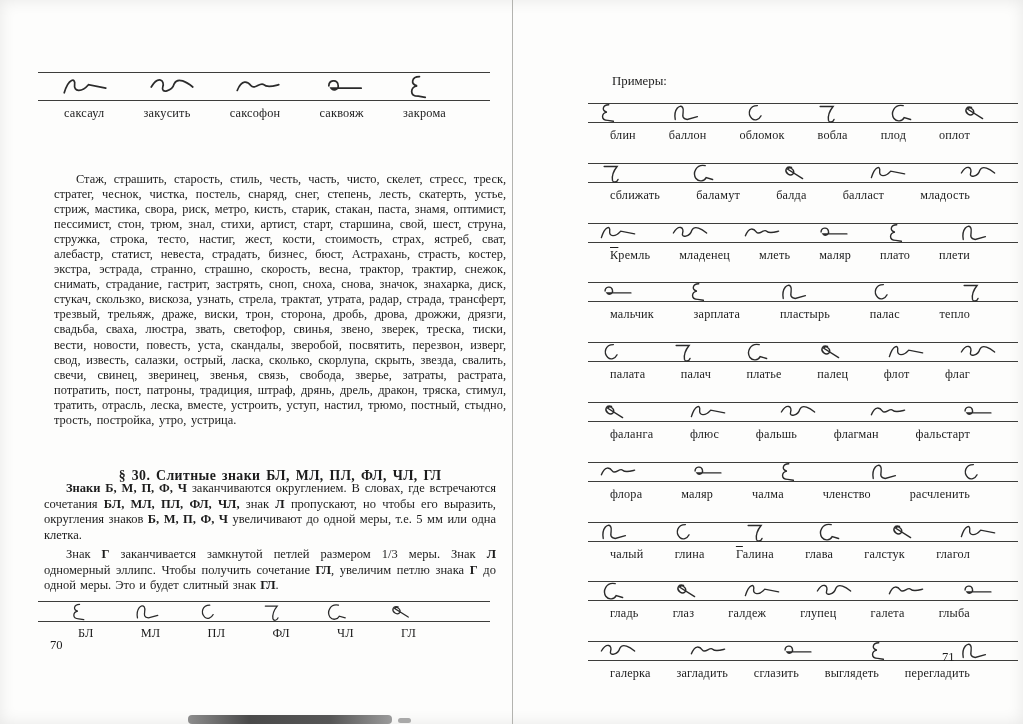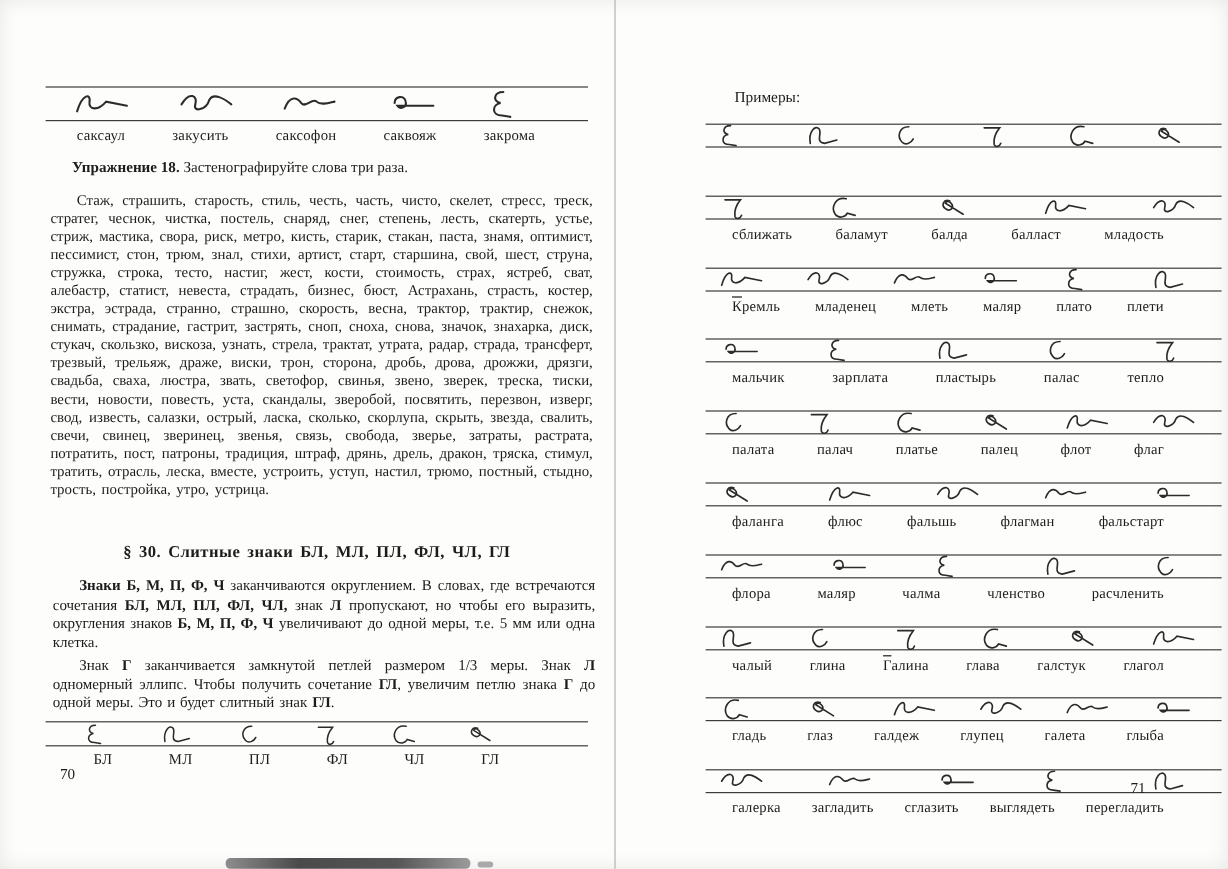--- a/index.html
+++ b/index.html
@@ -29,25 +29,25 @@
     display:flex;justify-content:space-between;box-sizing:border-box;
     font-size:12.3px;letter-spacing:.2px;white-space:nowrap;
   }
   .ovl{text-decoration:overline;}
 
   
   .lt-band{position:absolute;left:38px;top:72px;width:452px;height:29px;padding:0 30px 0 18px;}
   .lt-words{position:absolute;left:38px;top:106px;width:452px;padding:0 44px 0 26px;}
   .ex-line{position:absolute;left:38px;top:132px;width:452px;margin:0;font-size:12.6px;text-indent:22px;}
   .wordlist{
-    position:absolute;left:38px;top:156px;width:452px;margin:4px;
+    position:absolute;left:38px;top:156px;width:452px;margin:16px;
     font-size:12.4px;line-height:15.05px;text-align:justify;text-indent:22px;word-spacing:1.6px;
   }
   .sec-head{
-    position:absolute;left:38px;top:452px;width:452px;margin:0;text-align:center;
+    position:absolute;left:38px;top:452px;width:452px;margin:16px;text-align:center;
     font-size:13.8px;font-weight:bold;letter-spacing:.4px;word-spacing:2px;
   }
   .sec-para{
     position:absolute;left:38px;top:475px;width:452px;margin:6px;
     font-size:12.5px;line-height:15.6px;text-align:justify;text-indent:22px;word-spacing:1px;
   }
   .sec-para.p2{top:541px;}
   .lb-band{position:absolute;left:38px;top:601px;width:452px;height:21px;padding:0 66px 0 30px;}
   .lb-labels{position:absolute;left:38px;top:626px;width:452px;padding:0 74px 0 40px;}
   .pageno{position:absolute;font-size:12.6px;text-align:center;}
@@ -90,21 +90,20 @@
         </svg>
       </div>
     <div class="words-row lt-words" id="left-top-words">
         <span>саксаул</span>
         <span>закусить</span>
         <span>саксофон</span>
         <span>саквояж</span>
         <span>закрома</span>
       </div>
 
-    <p class="ex-line"><b>Упражнение 18.</b> <span>Застенографируйте слова три раза.</span></p>
 
     <p class="wordlist">Стаж, страшить, старость, стиль, честь, часть, чисто, скелет, стресс, треск, стратег, чеснок, чистка, постель, снаряд, снег, степень, лесть, скатерть, устье, стриж, мастика, свора, риск, метро, кисть, старик, стакан, паста, знамя, оптимист, пессимист, стон, трюм, знал, стихи, артист, старт, старшина, свой, шест, струна, стружка, строка, тесто, настиг, жест, кости, стоимость, страх, ястреб, сват, алебастр, статист, невеста, страдать, бизнес, бюст, Астрахань, страсть, костер, экстра, эстрада, странно, страшно, скорость, весна, трактор, трактир, снежок, снимать, страдание, гастрит, застрять, сноп, сноха, снова, значок, знахарка, диск, стукач, скользко, вискоза, узнать, стрела, трактат, утрата, радар, страда, трансферт, трезвый, трельяж, драже, виски, трон, сторона, дробь, дрова, дрожжи, дрязги, свадьба, сваха, люстра, звать, светофор, свинья, звено, зверек, треска, тиски, вести, новости, повесть, уста, скандалы, зверобой, посвятить, перезвон, изверг, свод, известь, салазки, острый, ласка, сколько, скорлупа, скрыть, звезда, свалить, свечи, свинец, зверинец, звенья, связь, свобода, зверье, затраты, растрата, потратить, пост, патроны, традиция, штраф, дрянь, дрель, дракон, тряска, стимул, тратить, отрасль, леска, вместе, устроить, уступ, настил, трюмо, постный, стыдно, трость, постройка, утро, устрица.</p>
 
     <h3 class="sec-head">§ 30. Слитные знаки БЛ, МЛ, ПЛ, ФЛ, ЧЛ, ГЛ</h3>
 
     <p class="sec-para p1"><b>Знаки Б, М, П, Ф, Ч</b><span> заканчиваются округлением. В словах, где встречаются сочетания </span><b>БЛ, МЛ, ПЛ, ФЛ, ЧЛ,</b><span> знак </span><b>Л</b><span> пропускают, но чтобы его выразить, округления знаков </span><b>Б, М, П, Ф, Ч</b><span> увеличивают до одной меры, т.е. 5 мм или одна клетка.</span></p>
     <p class="sec-para p2"><span>Знак </span><b>Г</b><span> заканчивается замкнутой петлей размером 1/3 меры. Знак </span><b>Л</b><span> одномерный эллипс. Чтобы получить сочетание </span><b>ГЛ</b><span>, увеличим петлю знака </span><b>Г</b><span> до одной меры. Это и будет слитный знак </span><b>ГЛ</b><span>.</span></p>
 
     <div class="band lb-band" id="left-bottom-band">
         <svg viewBox="0 0 44 26" class="g-sm">
@@ -157,20 +156,28 @@
             <svg viewBox="0 0 44 26" class="g-md">
               <path d="M7,6 L21,6 C17,11 15,15 16,21 C17,24 21,23 22,20" fill="none" stroke="#2b2b2b" stroke-width="1.5" stroke-linecap="round"></path>
             </svg>
             <svg viewBox="0 0 44 26" class="g-md">
               <path d="M19,5 C9,3 5,13 9,19 C12,23 18,22 20,18 L27,20" fill="none" stroke="#2b2b2b" stroke-width="1.5" stroke-linecap="round"></path>
             </svg>
             <svg viewBox="0 0 44 26" class="g-md">
               <path d="M15,7 C9,5 7,11 11,14 C15,17 20,13 16,9 C14,7 12,7 11,9 L27,19" fill="none" stroke="#2b2b2b" stroke-width="1.5" stroke-linecap="round"></path>
             </svg>
           </div>
+          <div class="words-row">
+            <span>блин</span>
+            <span>баллон</span>
+            <span>обломок</span>
+            <span>вобла</span>
+            <span>плод</span>
+            <span>оплот</span>
+          </div>
         </div>
         <div class="ex-row">
           <div class="band">
             <svg viewBox="0 0 44 26" class="g-md">
               <path d="M7,6 L21,6 C17,11 15,15 16,21 C17,24 21,23 22,20" fill="none" stroke="#2b2b2b" stroke-width="1.5" stroke-linecap="round"></path>
             </svg>
             <svg viewBox="0 0 44 26" class="g-md">
               <path d="M19,5 C9,3 5,13 9,19 C12,23 18,22 20,18 L27,20" fill="none" stroke="#2b2b2b" stroke-width="1.5" stroke-linecap="round"></path>
             </svg>
             <svg viewBox="0 0 44 26" class="g-md">

